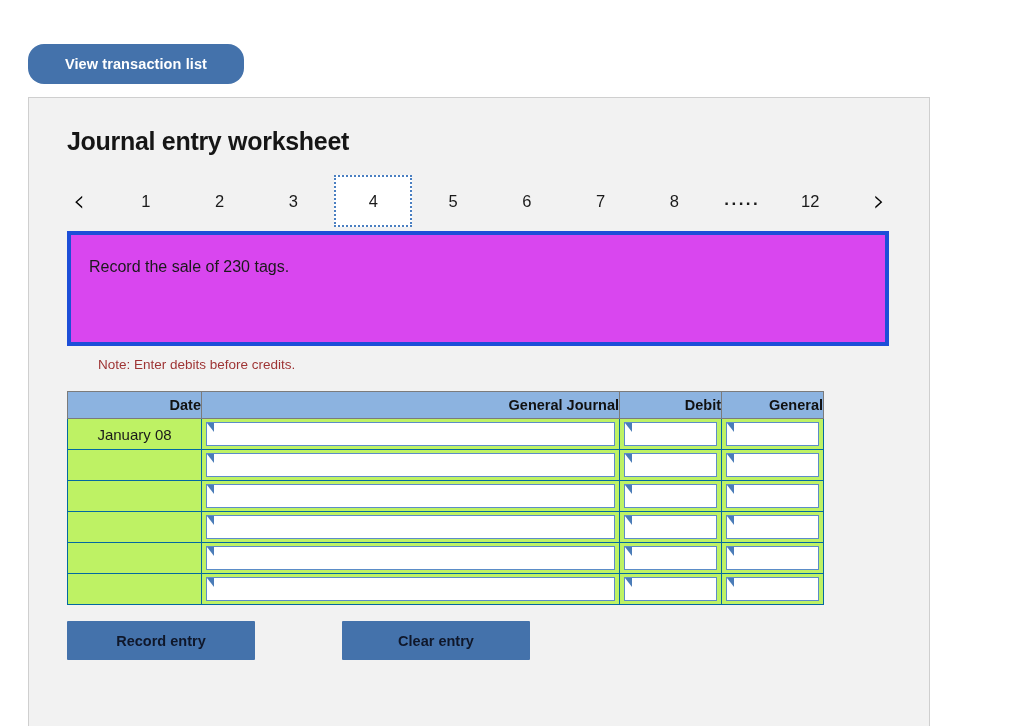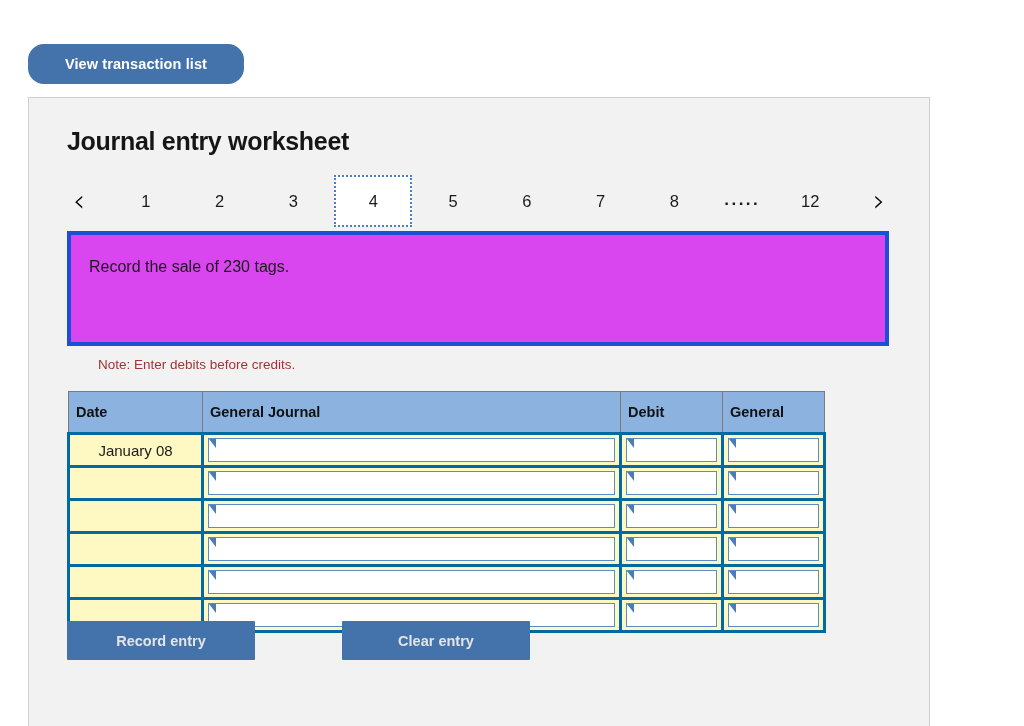--- a/index.html
+++ b/index.html
@@ -159,26 +159,26 @@
     border-collapse: collapse;
     table-layout: fixed;
   }
   .journal-table th {
     background: #8cb3e0;
     border: 1px solid #7b7b7b;
     height: 26px;
     font-size: 14.5px;
     font-weight: bold;
     color: #111111;
-    text-align: left;
-    padding: 7px;
+    text-align: right;
+    padding: 0;
   }
   .journal-table td {
-    border: 3px solid #0369a1;
-    background: #fef9c3;
+    border: 1px solid #0369a1;
+    background: #bef264;
     height: 30px;
     padding: 0;
     vertical-align: middle;
   }
   .col-date   { width: 134px; }
   .col-gj     { width: 418px; }
   .col-debit  { width: 102px; }
   .col-credit { width: 102px; }
 
   .date-cell {
@@ -216,21 +216,21 @@
     height: 9px;
     background: transparent;
   }
   td.input-host { padding: 0 2px; }
 
   
   .action-btn {
     position: absolute;
     background: #4472ab;
     border: none;
-    color: #e5e5e5;
+    color: #0f172a;
     font-family: "Liberation Sans", sans-serif;
     font-size: 14.5px;
     font-weight: bold;
     height: 39px;
     cursor: pointer;
     padding: 0;
     border-radius: 1px;
   }
   .btn-record   { left: 38px;  top: 523px; width: 188px; }
   .btn-clear    { left: 282px; top: 523px; width: 188px; margin-left: 31px; }

